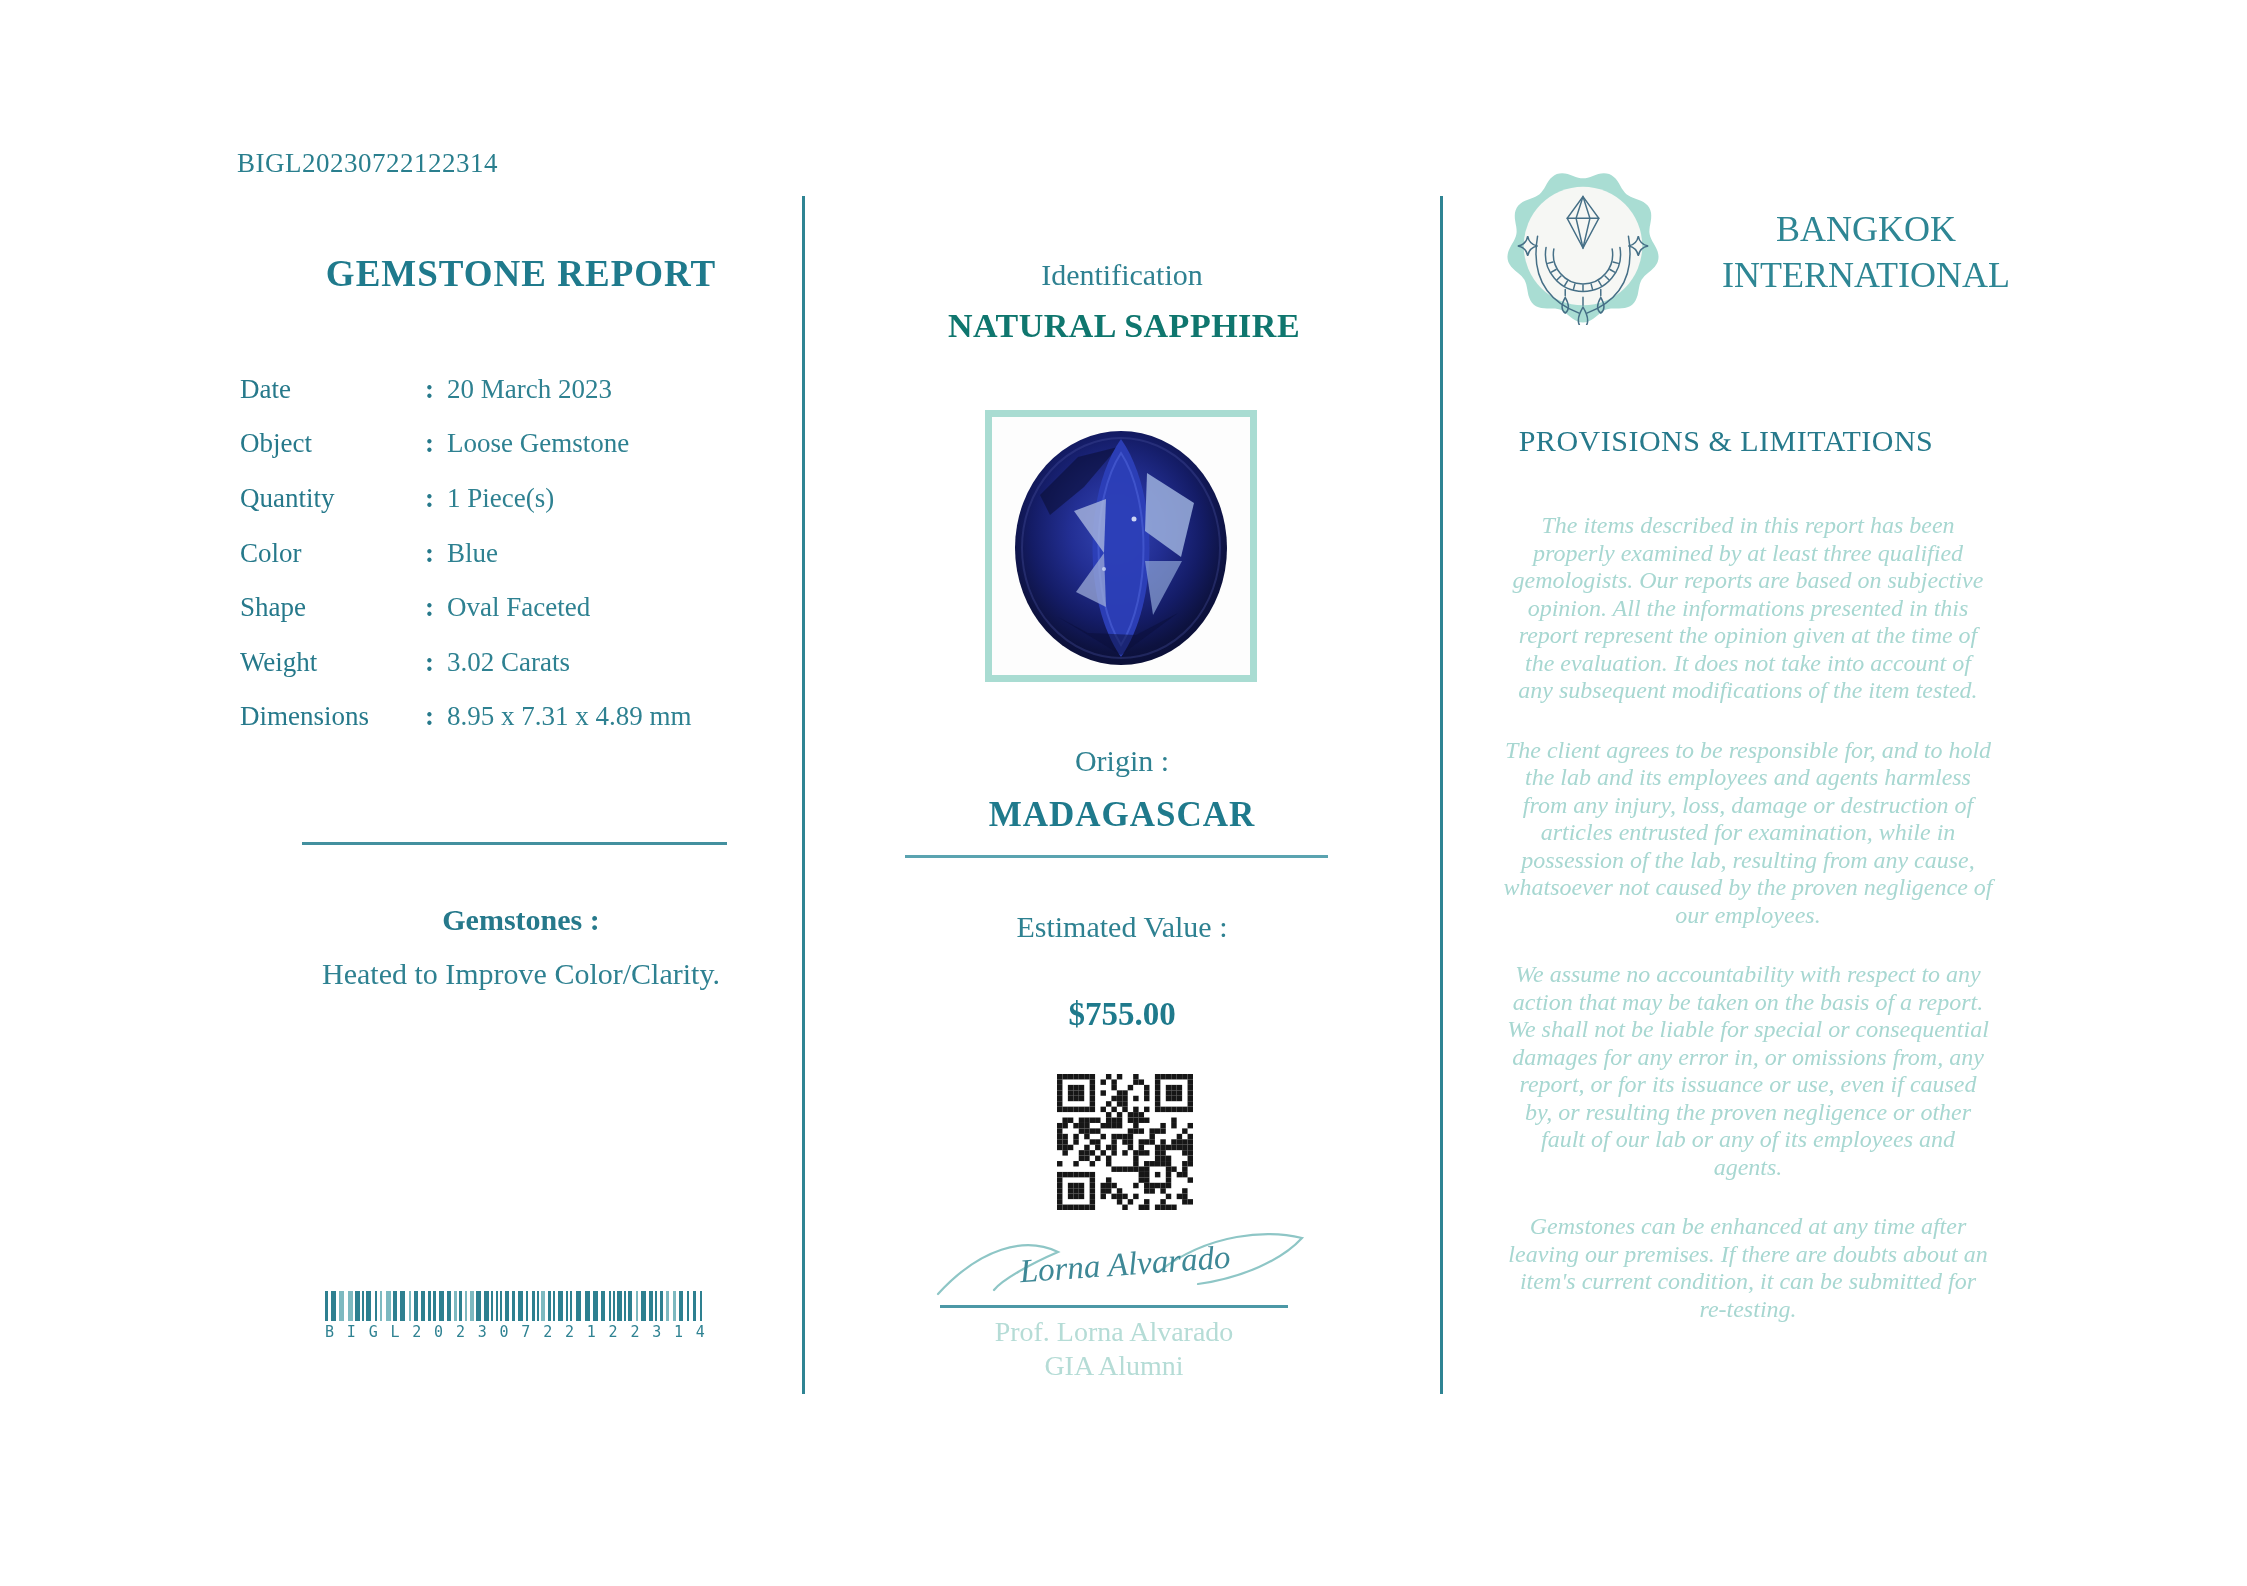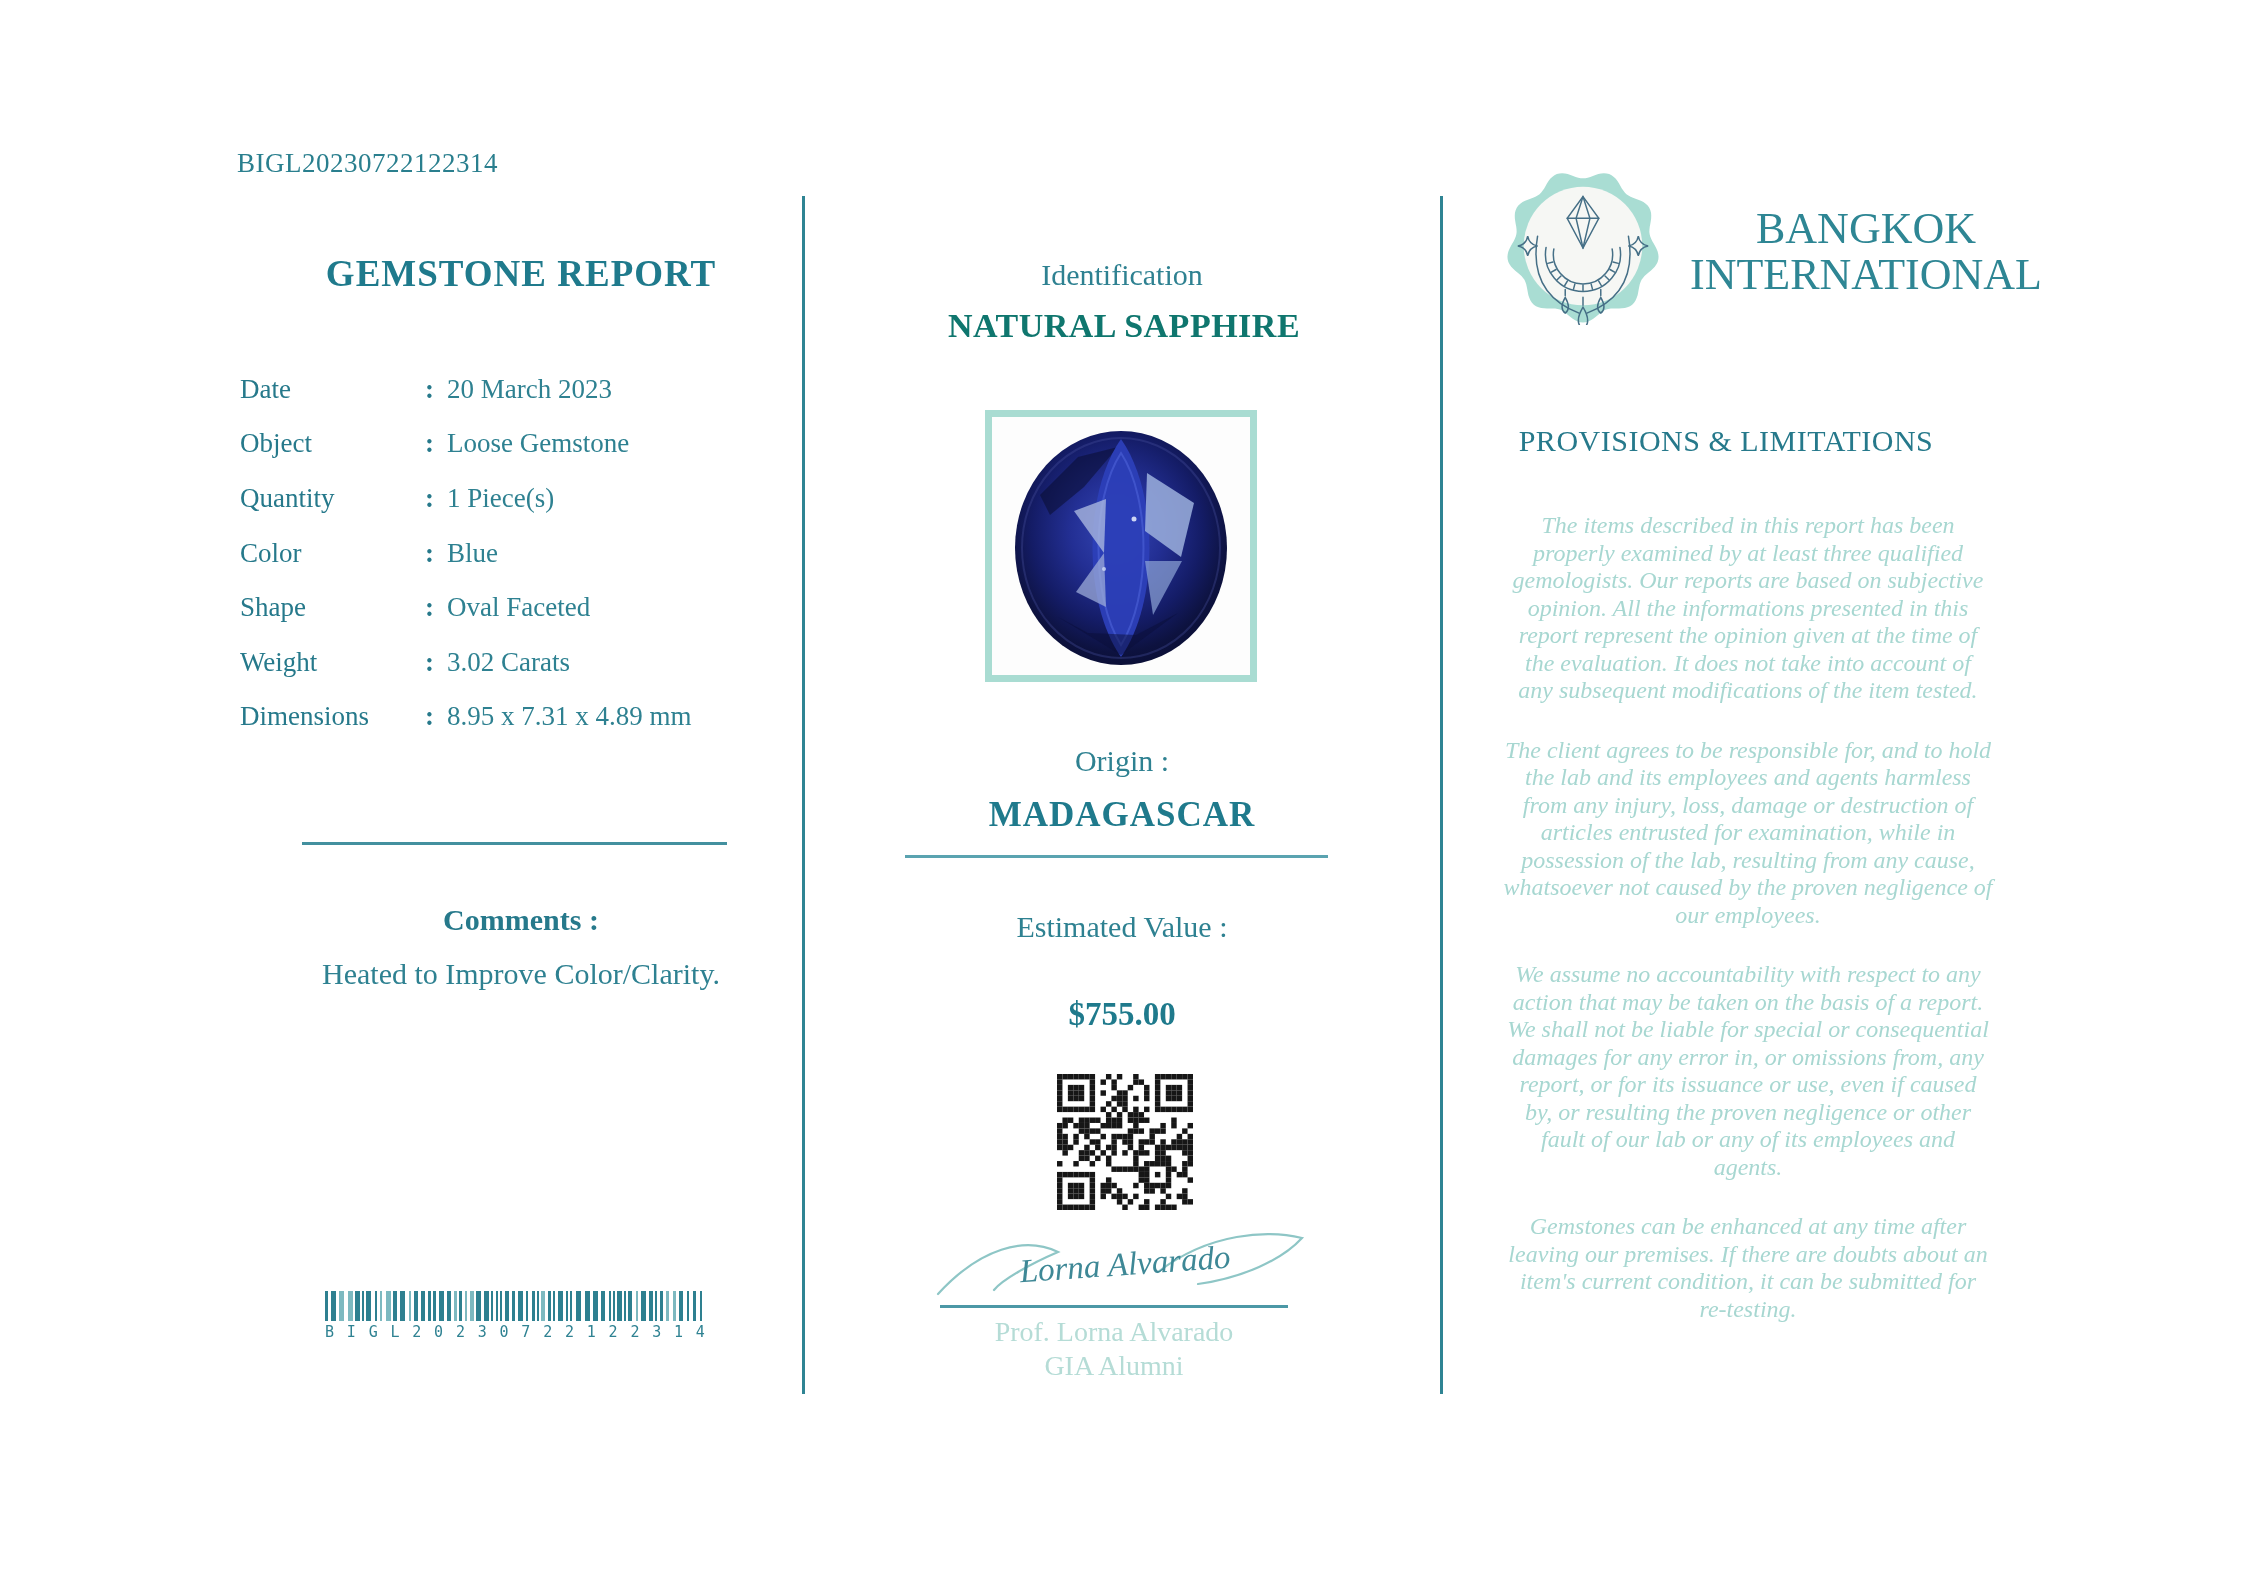--- a/index.html
+++ b/index.html
@@ -43,21 +43,21 @@
   .qr{left:1057px;top:1074px;width:136px;height:136px;}
   .sig-flourish{left:930px;top:1228px;width:380px;height:80px;}
   .sig-script{left:985px;top:1246px;width:280px;text-align:center;font-size:33px;font-style:italic;
     color:#3e8896;transform:rotate(-4deg);}
   .sig-line{left:940px;top:1305px;width:348px;height:3px;background:#4c98a6;}
   .sig-name{left:933px;top:1316px;width:362px;font-size:28px;color:#b5dcd6;}
   .sig-title{left:933px;top:1350px;width:362px;font-size:28px;color:#b5dcd6;}
 
   
   .logo{left:1504px;top:167px;width:158px;height:158px;}
-  .lab-name{left:1680px;top:206px;width:372px;font-size:44px;line-height:46px;color:#2e8694;}
+  .lab-name{left:1680px;top:206px;width:372px;font-size:36px;line-height:46px;color:#2e8694;}
   .prov-heading{left:1446px;top:424px;width:560px;font-size:30px;color:#26798b;letter-spacing:.5px;}
   .prov-paras{left:1462px;top:512px;width:572px;}
   .prov-paras p{margin:0 0 32px 0;font-size:24px;font-style:italic;line-height:27.5px;
     color:#a7d7d1;text-align:center;white-space:pre-line;}
 </style>
 </head>
 <body>
 
 <div class="vdiv" style="left:802px"></div>
 <div class="vdiv" style="left:1440px"></div>
@@ -97,21 +97,21 @@
       <span class="val">3.02 Carats</span>
     </div>
   <div class="frow">
       <span class="lbl">Dimensions</span>
       <span class="colon">:</span>
       <span class="val">8.95 x 7.31 x 4.89 mm</span>
     </div>
 </div>
 
 <div class="abs hdiv-left"></div>
-<div class="abs center comments-heading">Comments :</div>
+<div class="abs center comments-heading">Gemstones :</div>
 <div class="abs center comments-text">Heated to Improve Color/Clarity.</div>
 
 <div class="abs barcode">
   <div class="bars" id="barcode-bars">
       <div style="left:0px;width:3px;background:#2e8090"></div>
       <div style="left:6px;width:5px;background:#2e8090"></div>
       <div style="left:14px;width:5px;background:#7db9c0"></div>
       <div style="left:23px;width:5px;background:#7db9c0"></div>
       <div style="left:30px;width:5px;background:#2e8090"></div>
       <div style="left:37px;width:2px;background:#2e8090"></div>

